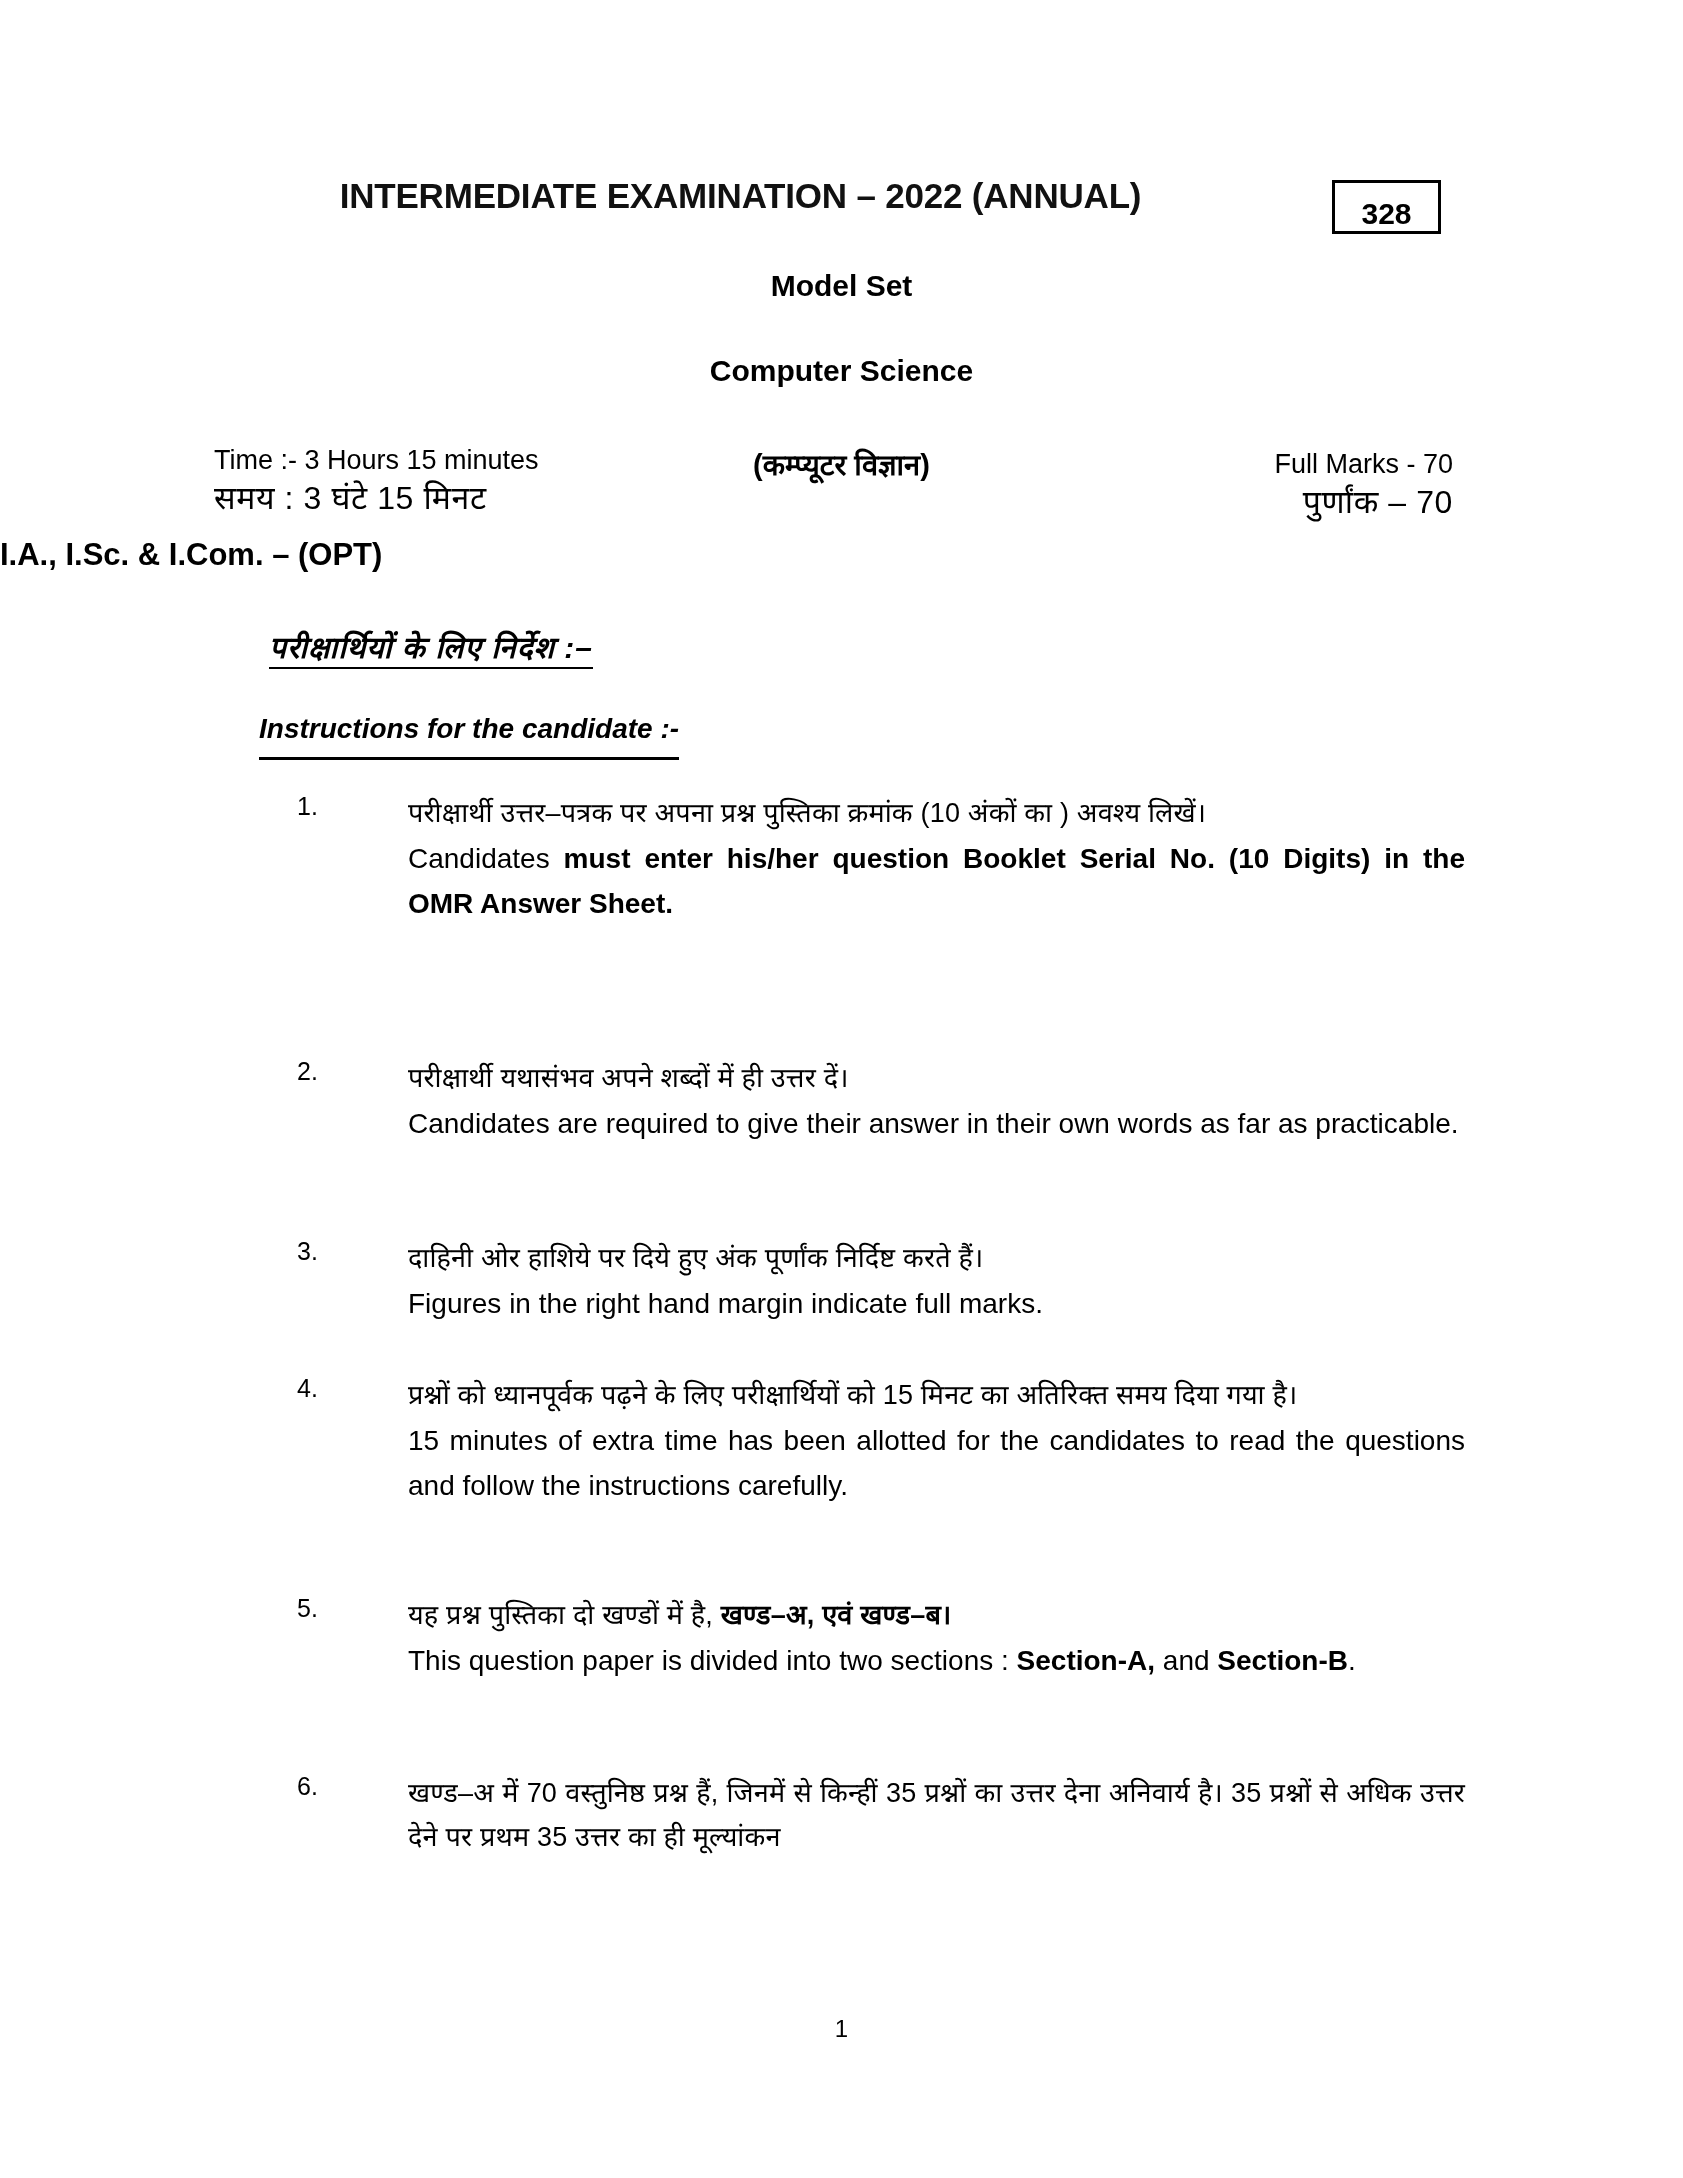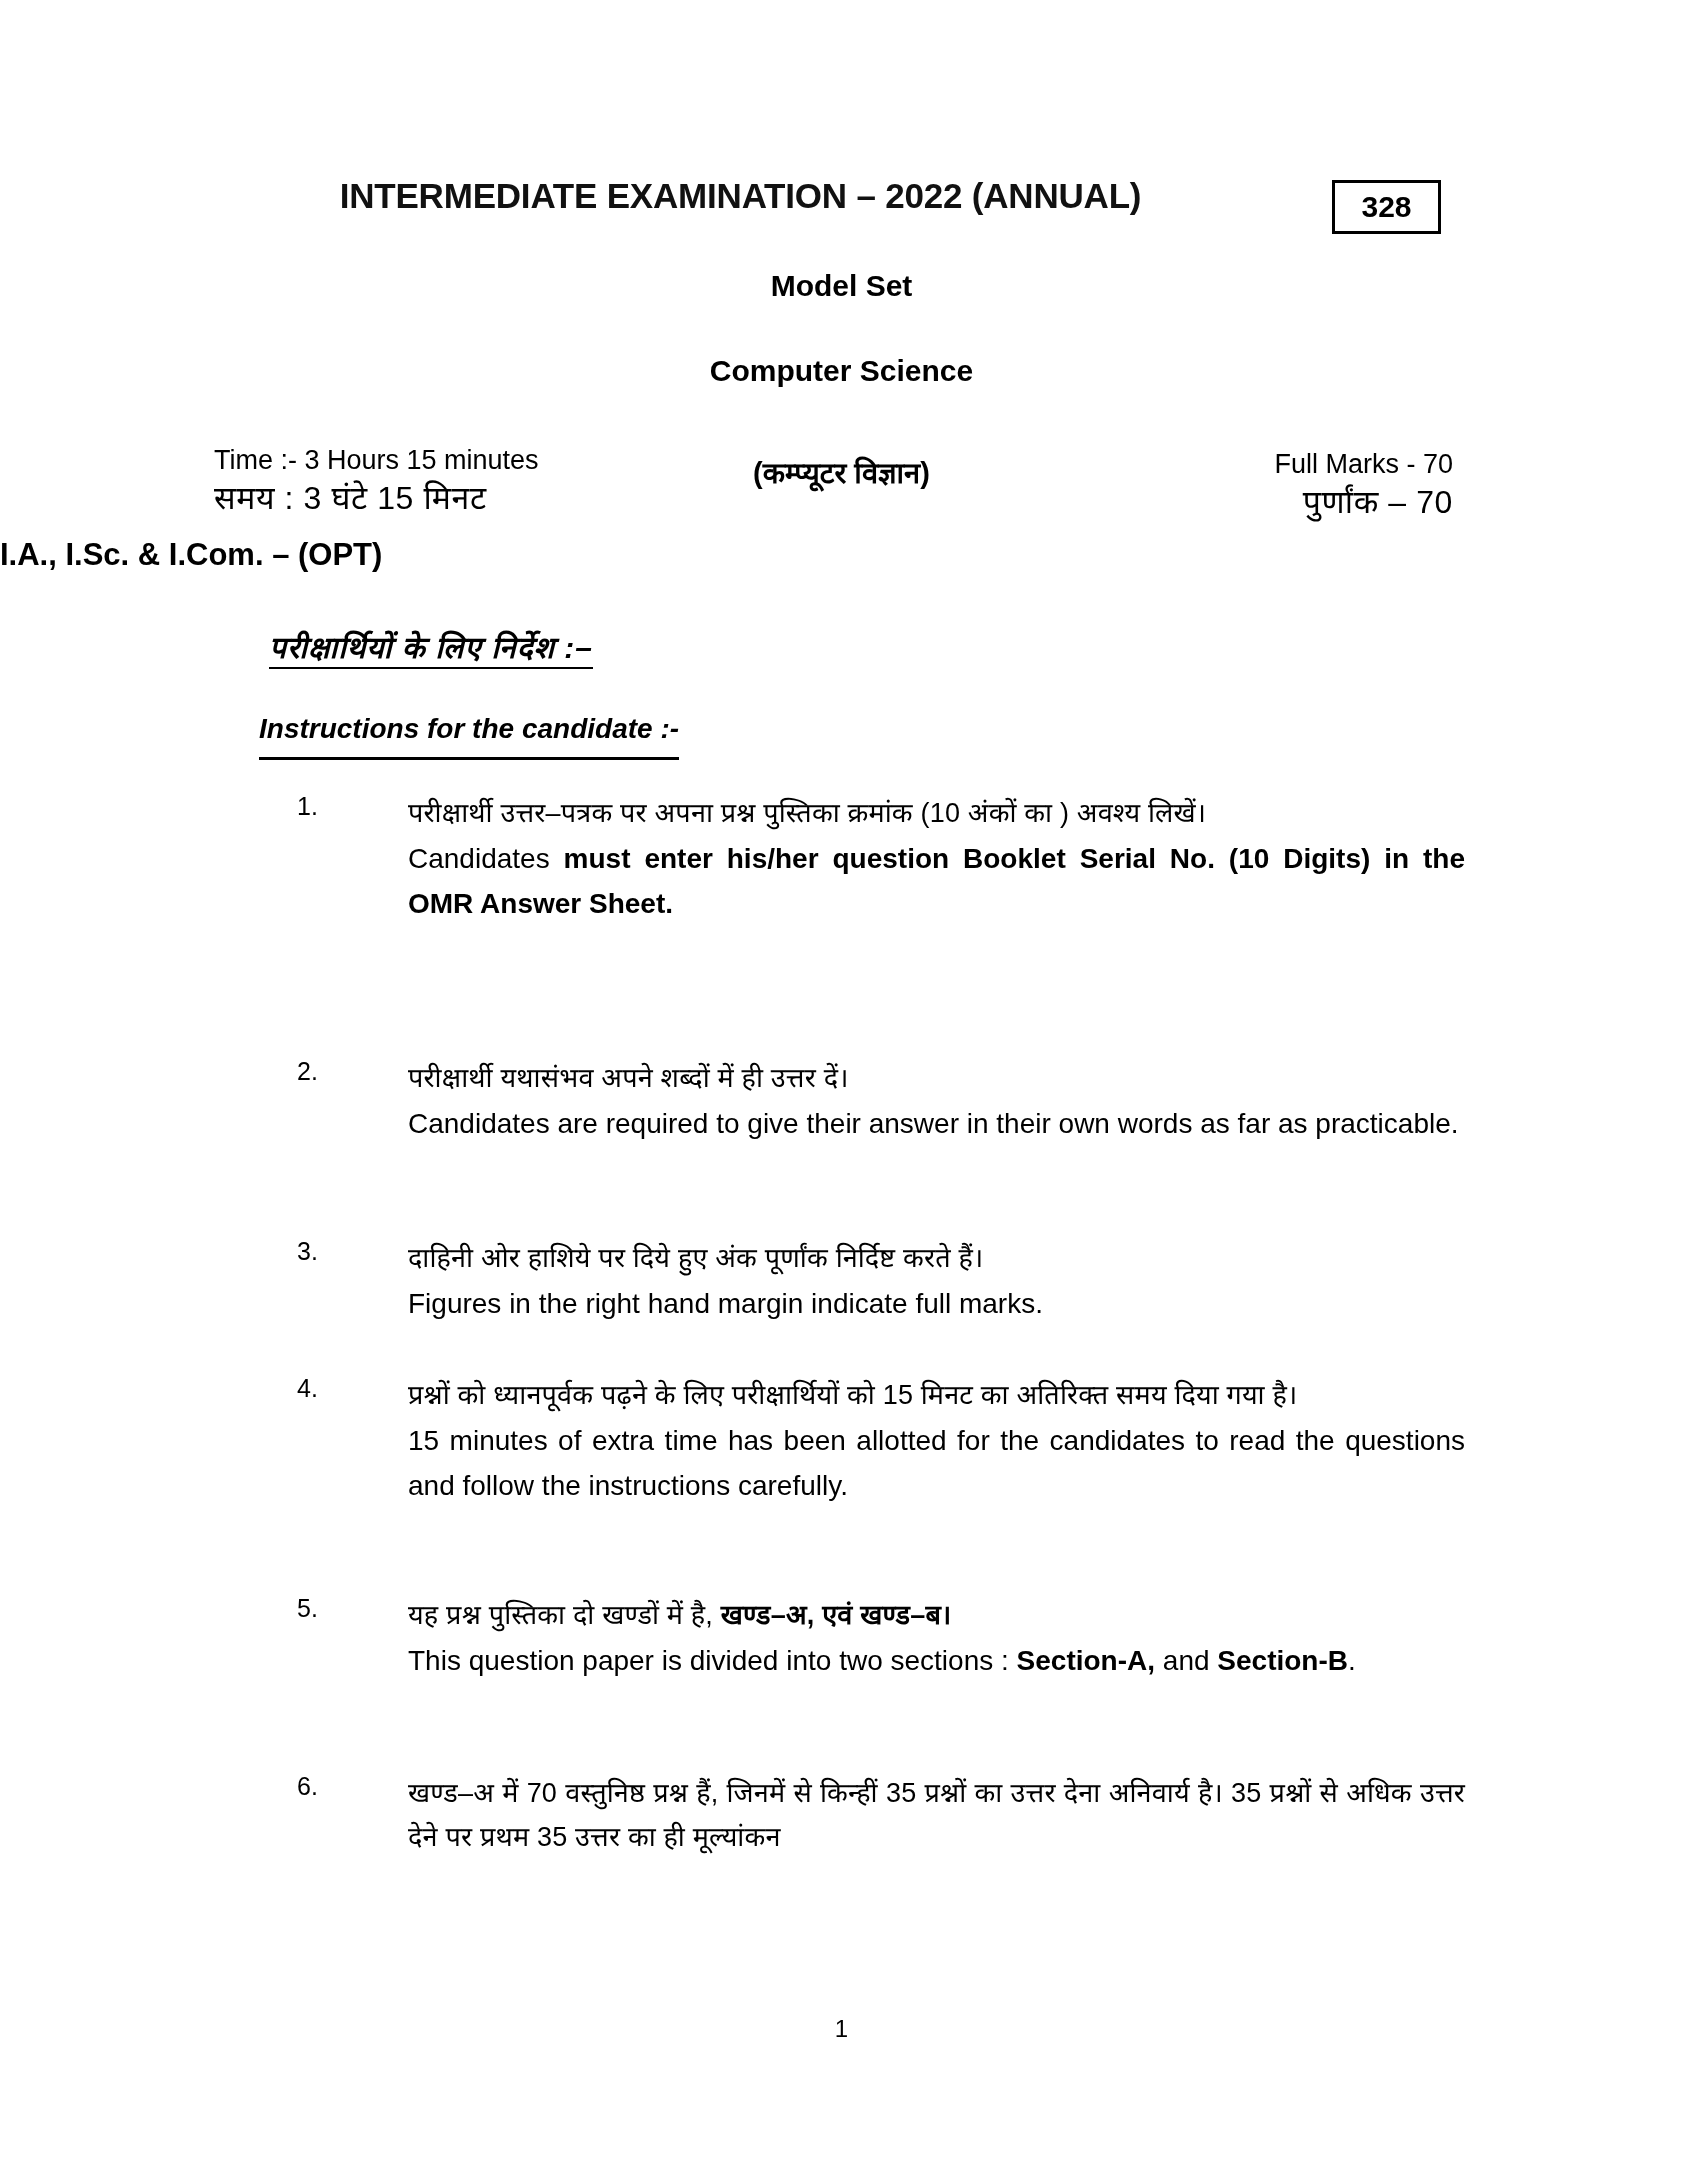--- a/index.html
+++ b/index.html
@@ -41,21 +41,21 @@
   }
   .code-box {
     position: absolute;
     left: 1332px;
     top: 180px;
     width: 109px;
     height: 54px;
     border: 3px solid #000;
     box-sizing: border-box;
     display: flex;
-    align-items: center;
+    align-items: flex-end;
     justify-content: center;
     font-size: 30px;
     font-weight: bold;
   }
 
   .hdr-sub {
     position: absolute;
     left: 0;
     width: 1683px;
     text-align: center;
@@ -64,21 +64,20 @@
   .hdr-modelset { top: 269px; font-size: 30px; }
   .hdr-subject  { top: 354px; font-size: 30px; }
 
   .hdr-subject-hi {
     position: absolute;
     left: 0; top: 444px;
     width: 1683px;
     text-align: center;
     font-size: 29px;
     font-weight: bold;
-    margin-top: 8px;
   }
   .hdr-stream {
     position: absolute;
     left: 0; top: 537px;
     width: 1358px;
     text-align: left;
     font-size: 31px;
     font-weight: bold;
   }
 

